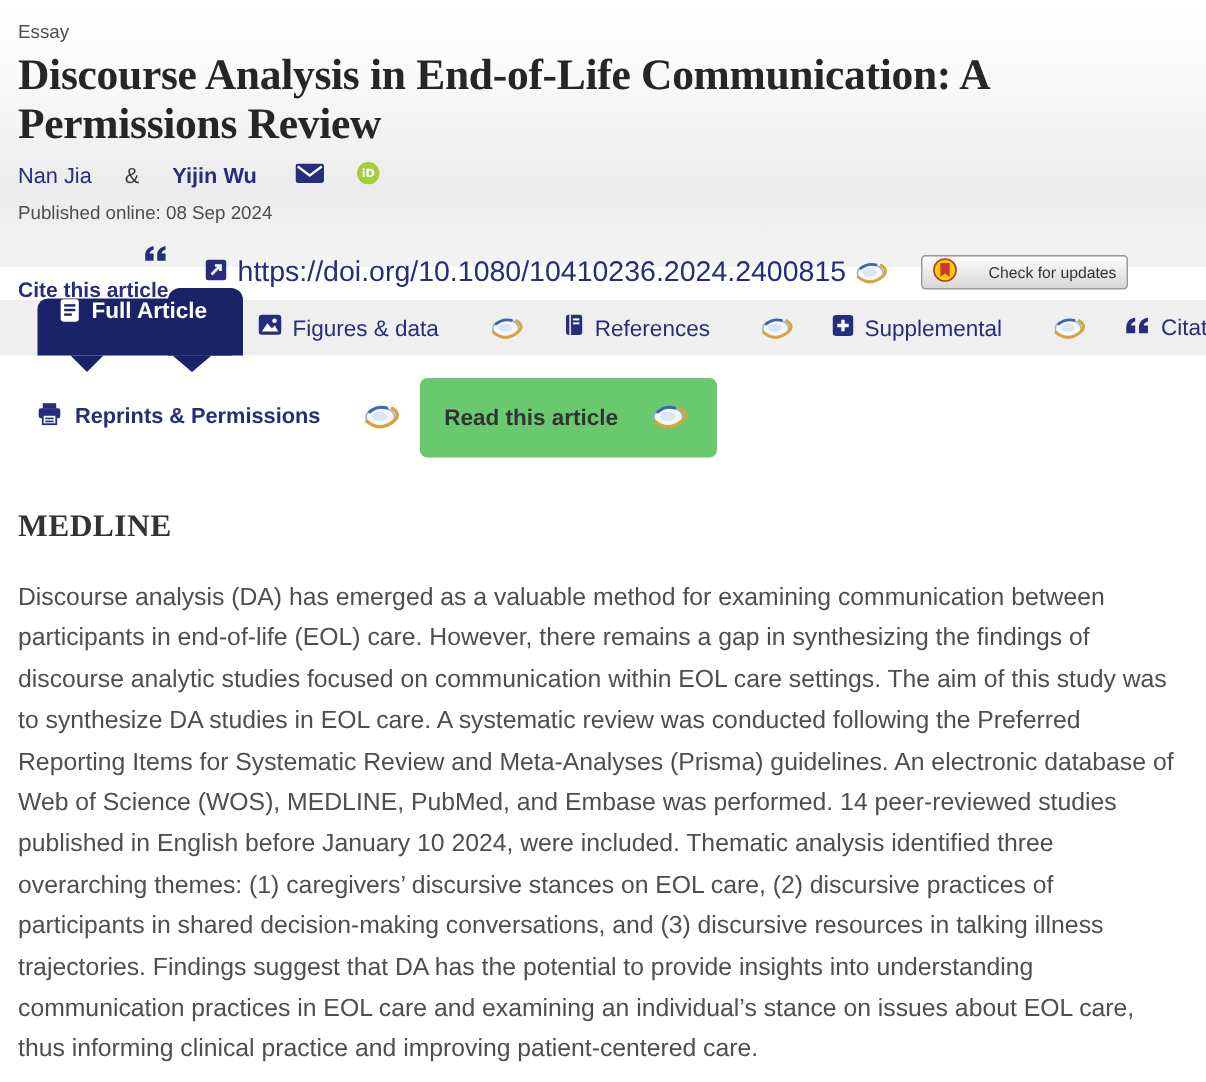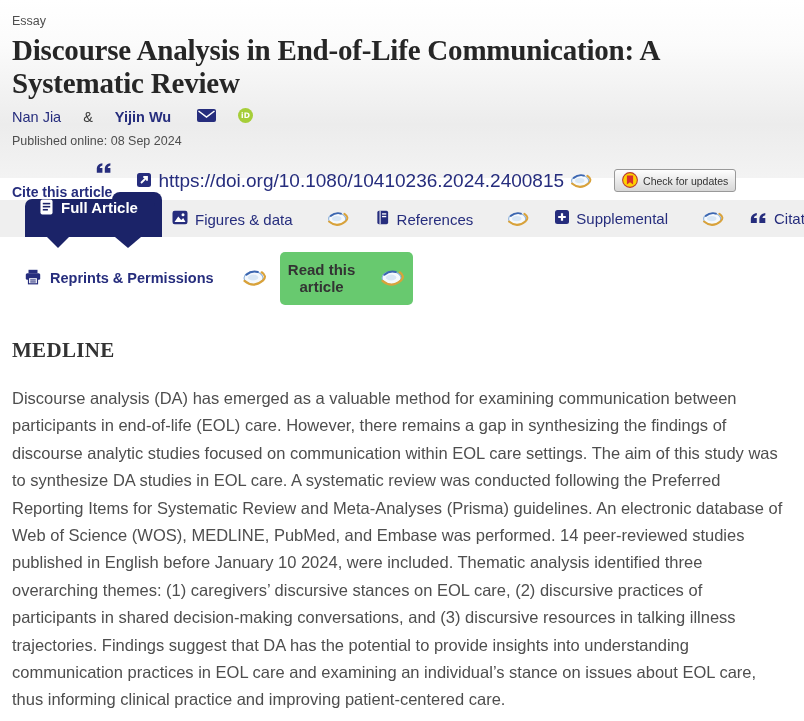--- a/index.html
+++ b/index.html
@@ -29,21 +29,21 @@
   .authors-row{display:flex;align-items:center;gap:22px;font-size:14.5px;margin-top:2px;}
   .author{color:var(--navy);}
   .author.bold{font-weight:700;}
   .amp{color:#3a3a3a;}
   .published{font-size:12.5px;color:#4e4e4e;margin-top:8px;}
 
   .cite-row{display:flex;align-items:center;margin-top:13px;}
   .cite-link{display:flex;align-items:flex-end;gap:7px;color:var(--navy);font-size:14px;font-weight:700;cursor:pointer;text-decoration:none;flex-direction:column;}
   .doi-link{display:flex;align-items:center;gap:7px;color:var(--navy);font-size:19px;margin-left:25px;cursor:pointer;text-decoration:none;}
   .check-btn{
-    margin-left:20px;display:flex;align-items:center;gap:5px;
+    margin-left:20px;display:flex;align-items:center;gap:21px;
     background:linear-gradient(#fefefe,#d7d7d7);border:1px solid #999;border-radius:3px;
     font-size:10.5px;color:#333;padding:2px 7px;height:23px;cursor:pointer;
     font-family:"Liberation Sans",sans-serif;
   }
 
   
   .tab-strip{position:relative;margin-top:22px;height:37px;background:var(--strip-gray);}
   .tabs-row{display:flex;align-items:center;height:37px;padding-left:172px;}
   .tab{display:flex;align-items:flex-end;gap:7px;color:var(--navy);font-size:15px;font-weight:400;cursor:pointer;white-space:nowrap;}
   .tab-swirl{margin-left:32px;margin-right:24px;flex:none;}
@@ -63,21 +63,21 @@
     border-left:11px solid transparent;border-right:11px solid transparent;
     border-top:11px solid var(--navy-dark);}
   .tri-1{left:47px;}
   .tri-2{left:115px;border-left-width:13px;border-right-width:13px;}
 
   
   .actions-row{display:flex;align-items:center;margin-top:14px;padding-left:25px;height:54px;}
   .reprints-link{display:flex;align-items:center;gap:9px;color:var(--navy);font-size:14.5px;font-weight:700;cursor:pointer;text-decoration:none;}
   .reprints-swirl{margin-left:26px;flex:none;}
   .read-btn{
-    margin-left:11px;width:133px;height:53px;background:var(--green);
+    margin-left:11px;width:198px;height:53px;background:var(--green);
     border:none;border-radius:5px;display:flex;align-items:center;justify-content:center;gap:20px;
     font-size:15px;font-weight:700;color:#333;cursor:pointer;
     font-family:"Liberation Sans",sans-serif;
   }
 
   
   .abstract-section{padding:0 12px;}
   .abstract-heading{
     font-family:"Liberation Serif","DejaVu Serif",serif;font-weight:700;
     font-size:21px;color:#333;margin:33px 0 0 0;letter-spacing:0.3px;
@@ -104,21 +104,21 @@
       <path d="M3.5 13.5 Q 13 21.5 23 13 Q 27.5 8.5 21.5 4.5" fill="none" stroke="#d9a23a" stroke-width="2.3" stroke-linecap="round"></path>
       <path d="M5.5 7 Q 11 2.5 17.5 4.2" fill="none" stroke="#3c66b0" stroke-width="2.1" stroke-linecap="round"></path>
     </g>
   </defs>
 </svg>
 
 <div class="page">
 
   <header class="article-header">
     <div class="article-type">Essay</div>
-    <h1 class="page-title">Discourse Analysis in End-of-Life Communication: A Systematic Review</h1>
+    <h1 class="page-title">Discourse Analysis in End-of-Life Communication: A Permissions Review</h1>
 
     <div class="authors-row">
       <span class="author">Nan Jia</span>
       <span class="amp">&amp;</span>
       <span class="author bold">Yijin Wu</span>
       <span class="icon" style="margin-left:4px;">
         <svg width="19" height="13" viewBox="0 0 19 13">
             <rect width="19" height="13" rx="2" fill="var(--navy)"></rect>
             <path d="M1.5 2 L9.5 8 L17.5 2" stroke="#fff" stroke-width="1.5" fill="none"></path>
           </svg>

